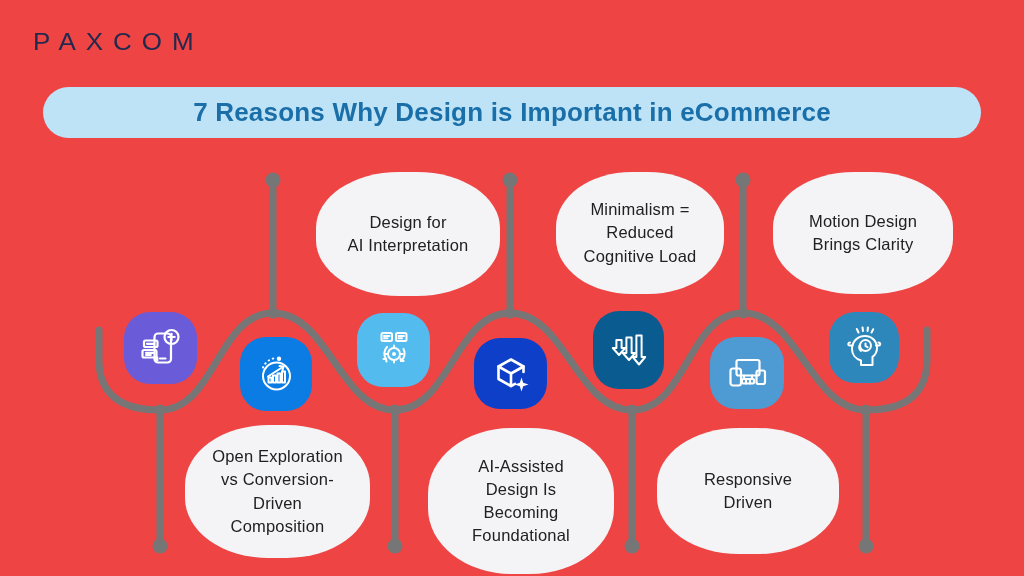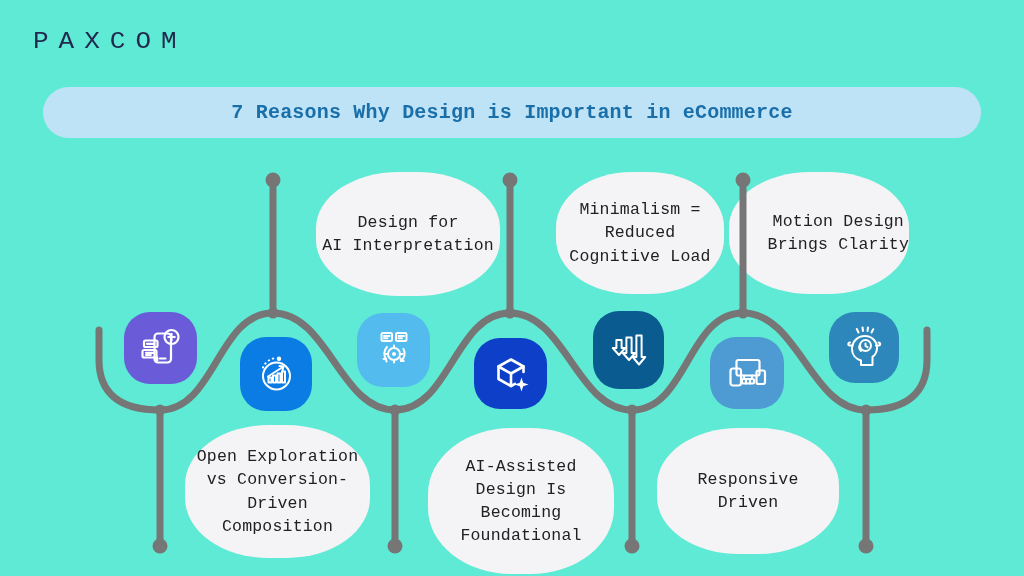--- a/index.html
+++ b/index.html
@@ -1,33 +1,33 @@
 <!DOCTYPE html>
 <html><head>
 <meta charset="utf-8">
 <style>
   html,body{margin:0;padding:0;background:#ffffff;}
   #frame{
-    position:relative;width:1024px;height:576px;background:#5eead4;overflow:hidden;
-    font-family:Liberation Mono, monospace;
+    position:relative;width:1024px;height:576px;background:#ef4444;overflow:hidden;
+    font-family:Liberation Sans, sans-serif;
   }
   
   .logo{
     position:absolute;left:33px;top:28px;
     font-size:26px;font-weight:400;letter-spacing:10px;
     color:#212a4e;transform:scaleY(0.92);transform-origin:left top;
   }
   
   .banner{
     position:absolute;left:43px;top:87px;width:938px;height:51px;
     border-radius:26px;background:#BEE3F7;
     display:flex;align-items:center;justify-content:center;
   }
   .banner .title{
-    font-size:20px;font-weight:700;color:#1A6FA9;letter-spacing:0.2px;
+    font-size:26px;font-weight:700;color:#1A6FA9;letter-spacing:0.2px;
     white-space:nowrap;
   }
   
   .bubble{
     position:absolute;background:#F4F3F6;border-radius:45%;
     display:flex;align-items:center;justify-content:center;text-align:center;
   }
   .bubble-label{
     font-size:16.5px;font-weight:500;color:#212121;line-height:1.4;
     letter-spacing:0.2px;white-space:pre-line;
@@ -92,21 +92,21 @@
 
   <div class="bubble" style="left:316px;top:172px;width:184px;height:124px;">
     <div class="bubble-label">Design for
 AI Interpretation</div>
   </div>
   <div class="bubble" style="left:556px;top:172px;width:168px;height:122px;">
     <div class="bubble-label">Minimalism =
 Reduced
 Cognitive Load</div>
   </div>
-  <div class="bubble" style="left:729px;top:172px;width:180px;height:122px;justify-content:flex-end;">
+  <div class="bubble" style="left:773px;top:172px;width:180px;height:122px;">
     <div class="bubble-label">Motion Design
 Brings Clarity</div>
   </div>
 
   <div class="bubble" style="left:185px;top:425px;width:185px;height:133px;">
     <div class="bubble-label">Open Exploration
 vs Conversion-
 Driven
 Composition</div>
   </div>

